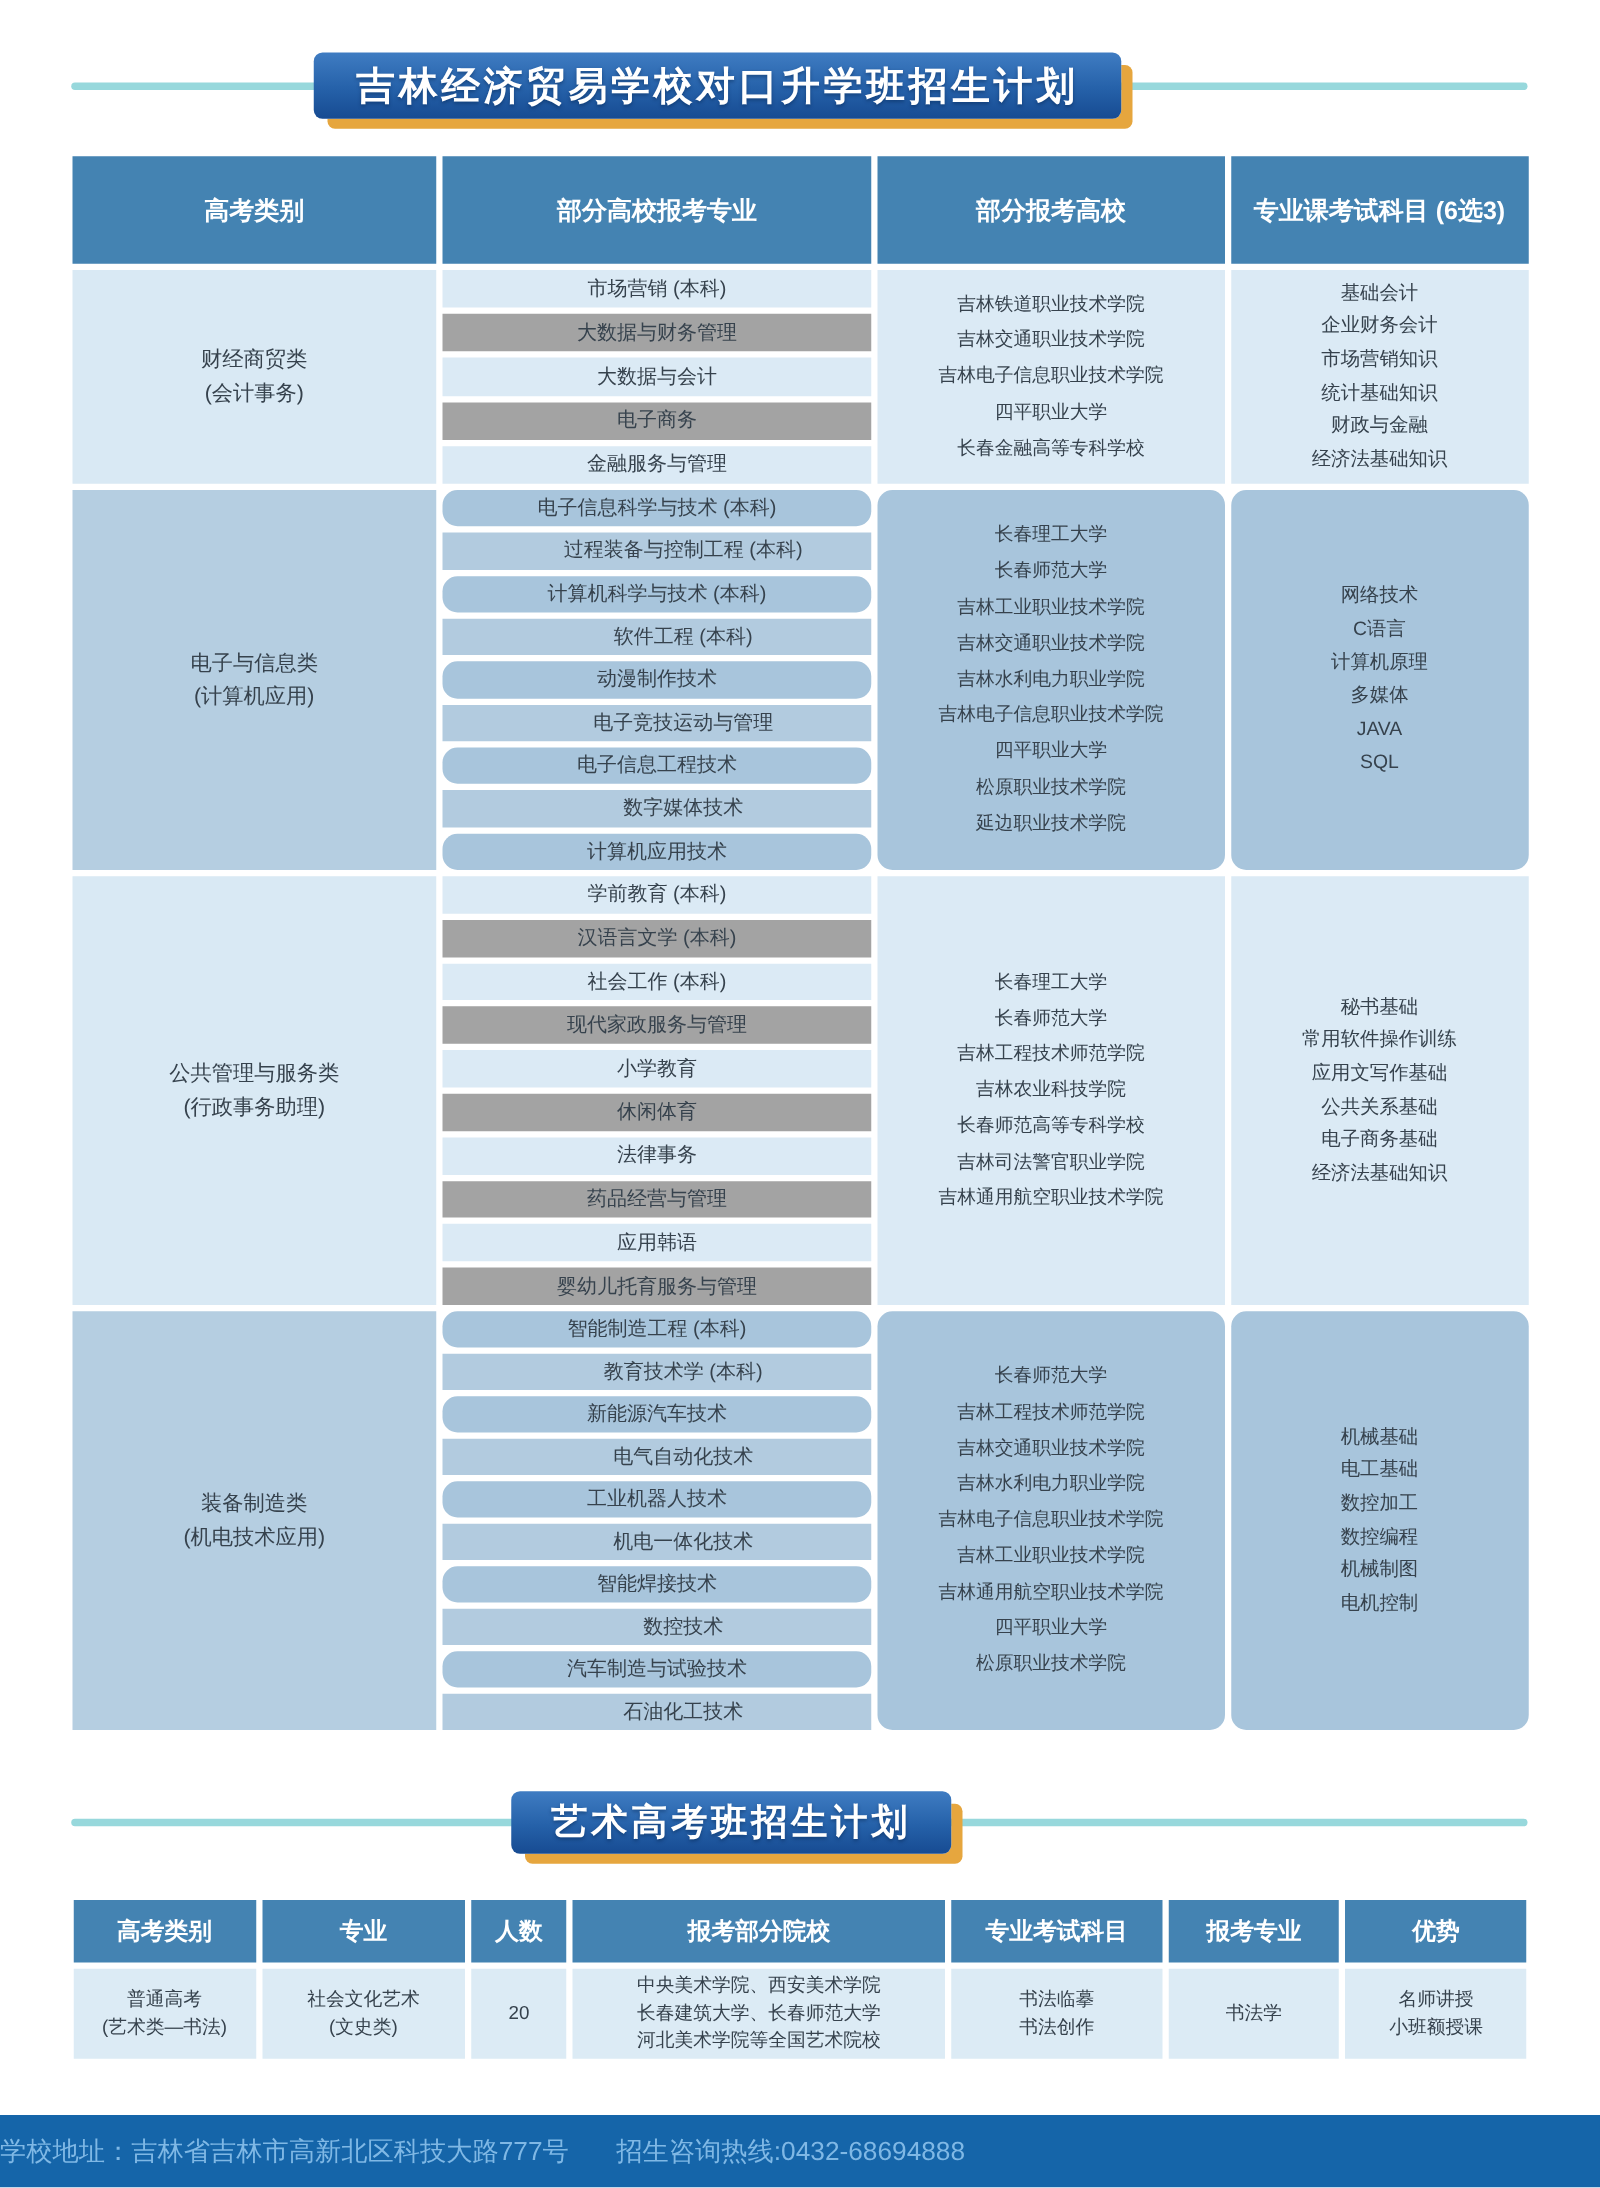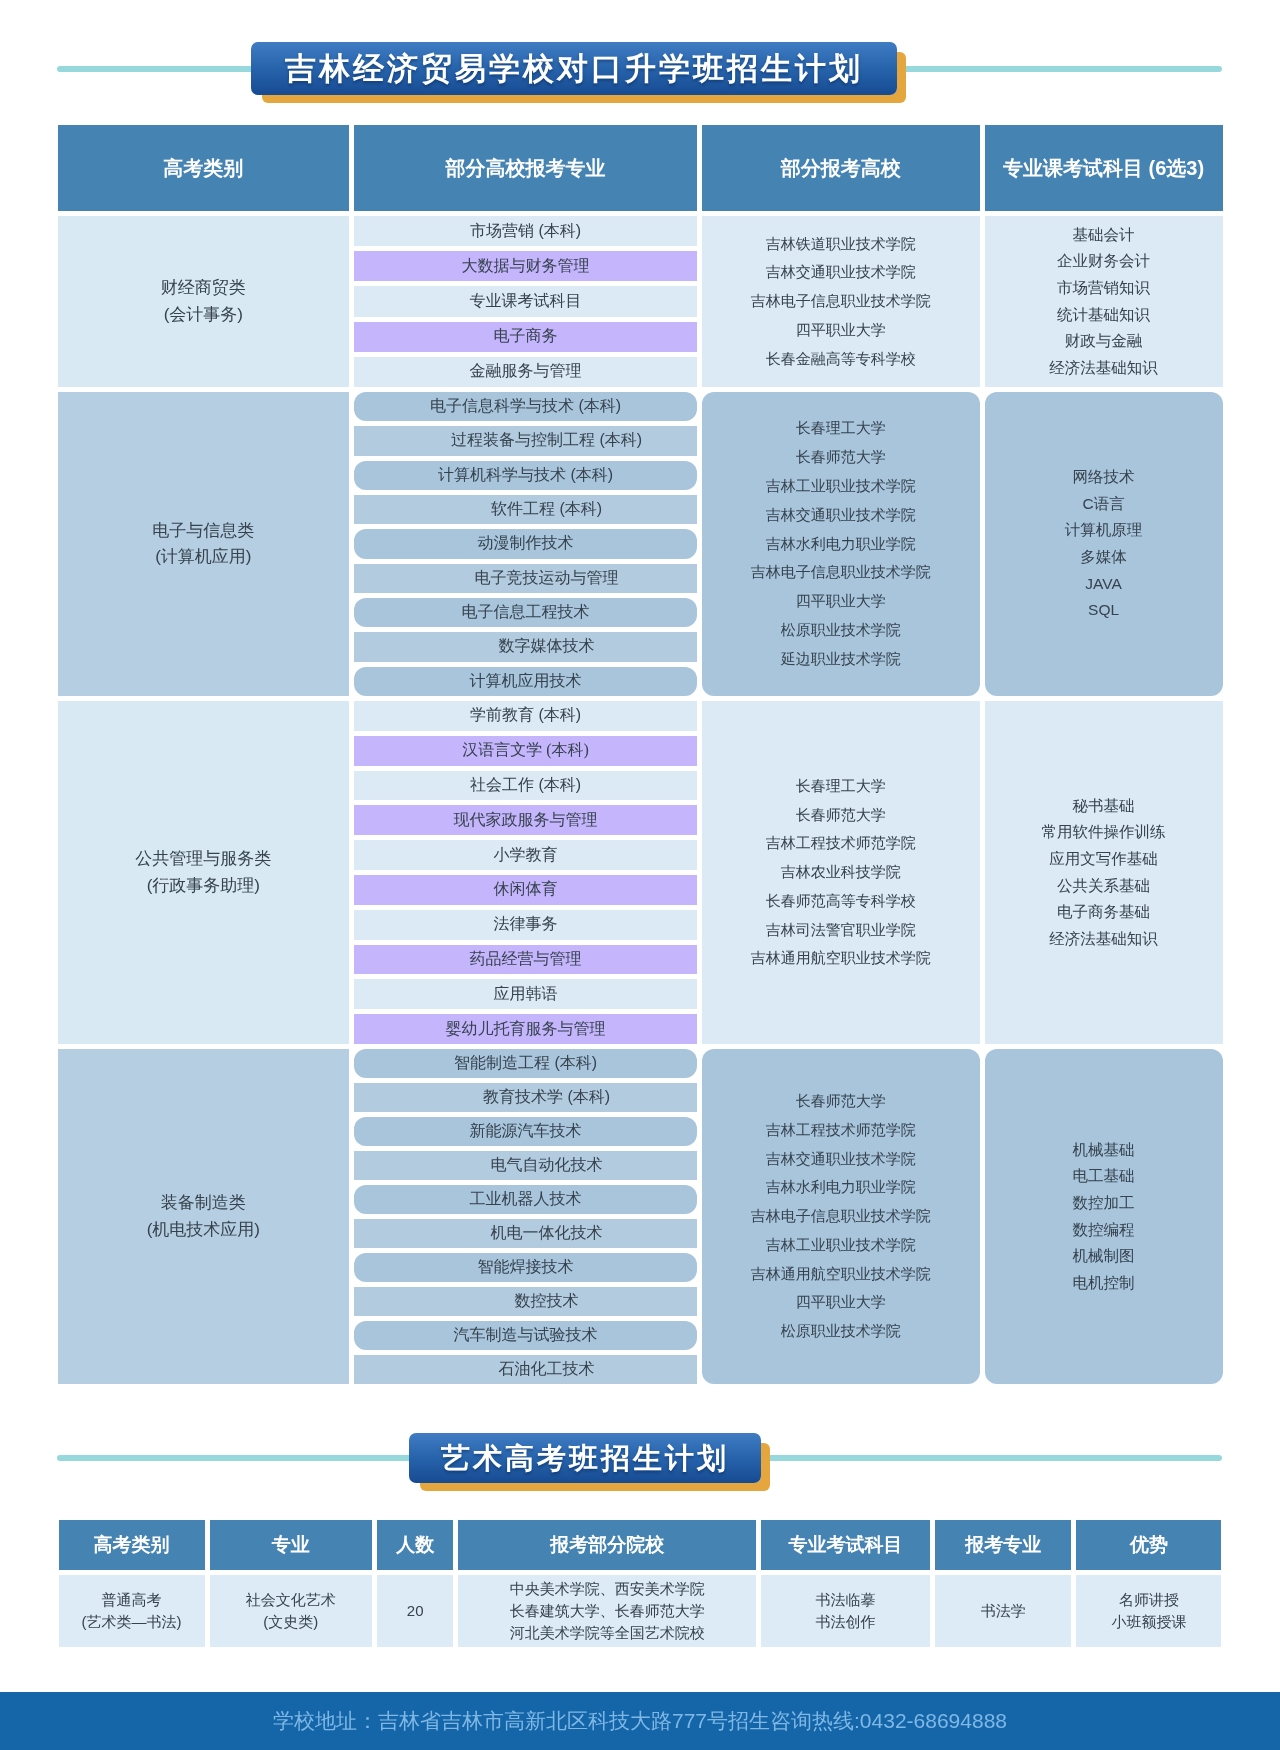--- a/index.html
+++ b/index.html
@@ -31,21 +31,21 @@
   .mt{width:1165px;margin:30px auto 0 auto;}
   .mt-head,.mt-body{display:grid;grid-template-columns:292fr 343fr 278fr 238fr;gap:5px;}
   .mt-head{height:86px;margin-bottom:5px;}
   .hcell{
     background:#4483b2;color:#ffffff;font-weight:bold;font-size:20px;
     display:flex;align-items:center;justify-content:center;text-align:center;
   }
   .mt-body{grid-template-rows:171px 304px 343px 335px;}
   .cell{display:flex;}
   .light-cell{background:#dbeaf5;}
-  .light-alt{background:#c4b5fd;font-family:Liberation Serif, serif;}
+  .light-alt{background:#a3a3a3;}
   .light-cat{background:#d9e9f4;}
   .mid-cell{background:#a8c5dc;border-radius:12px;}
   .mid-alt{background:#b2cbdf;padding-left:42px;}
   .mid-cat{background:#b5cee1;}
   .cat{flex-direction:column;align-items:center;justify-content:center;
        font-size:17px;line-height:1.55;text-align:center;}
   .majors{display:flex;flex-direction:column;gap:5px;}
   .major{flex:1;display:flex;align-items:center;justify-content:center;
          font-size:16px;text-align:center;}
   .vlist{align-items:center;justify-content:center;}
@@ -58,21 +58,21 @@
   .at-head,.at-body{display:grid;grid-template-columns:147fr 163fr 77fr 299fr 170fr 137fr 146fr;gap:5px;}
   .at-head{height:50px;margin-bottom:5px;}
   .at-head .hcell{font-size:19px;}
   .at-body{height:72px;}
   .acell{background:#dcebf5;display:flex;flex-direction:column;align-items:center;
          justify-content:center;font-size:15px;line-height:1.45;text-align:center;}
 
   
   .footer{
     position:absolute;left:0;bottom:0;width:1280px;height:58px;background:#1565a9;
-    display:flex;align-items:center;justify-content:center;
+    display:flex;align-items:center;gap:38px;
     color:#7fb8e5;font-size:21px;
   }
 </style>
 </head>
 <body>
 
 <div class="banner-zone" id="banner-main">
   <div class="banner">吉林经济贸易学校对口升学班招生计划</div>
 </div>
 
@@ -84,21 +84,21 @@
     <div class="hcell">专业课考试科目 (6选3)</div>
   </div>
   <div class="mt-body" id="mt-body">
       <div class="cell cat light-cat">
         <div class="">财经商贸类</div>
         <div class="">(会计事务)</div>
       </div>
       <div class="majors">
         <div class="major light-cell">市场营销 (本科)</div>
         <div class="major light-alt">大数据与财务管理</div>
-        <div class="major light-cell">专业课考试科目</div>
+        <div class="major light-cell">大数据与会计</div>
         <div class="major light-alt">电子商务</div>
         <div class="major light-cell">金融服务与管理</div>
       </div>
       <div class="cell vlist light-cell">
         <div class="inner colleges-inner">
           <div class="">吉林铁道职业技术学院</div>
           <div class="">吉林交通职业技术学院</div>
           <div class="">吉林电子信息职业技术学院</div>
           <div class="">四平职业大学</div>
           <div class="">长春金融高等专科学校</div>

